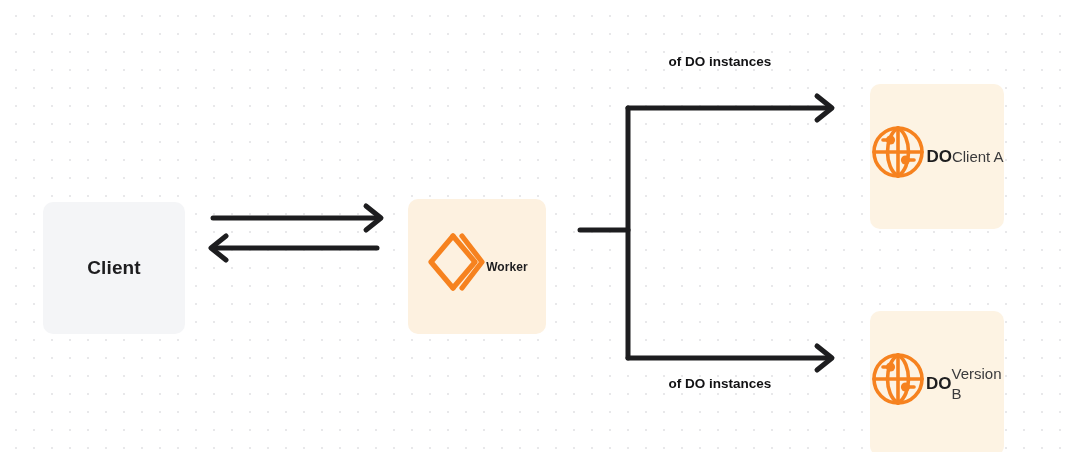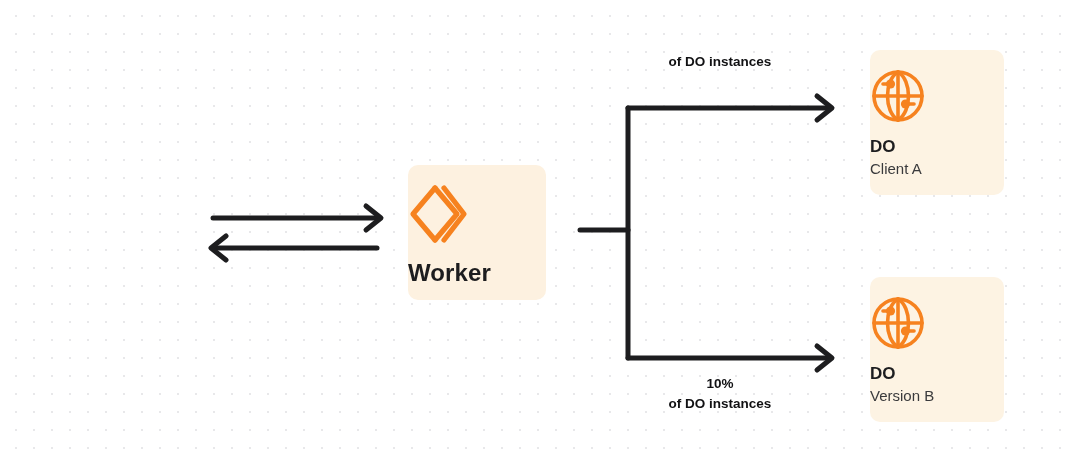--- a/index.html
+++ b/index.html
@@ -22,22 +22,24 @@
     background-image: radial-gradient(circle, #e8e8ea 1.2px, transparent 1.3px);
     background-size: 18px 18px;
     background-position: 7px 7px;
   }
 
   .node {
     position: absolute;
     box-sizing: border-box;
     border-radius: 10px;
     display: flex;
-    flex-direction: column;
+    flex-direction: row;
+    align-items: center;
     justify-content: center;
+    margin-top: 34px;
   }
 
   
   #node-client {
     left: 43px;
     top: 168px;
     width: 142px;
     height: 132px;
     background-color: #f4f5f7;
   }
@@ -55,21 +57,21 @@
     width: 138px;
     height: 135px;
     background-color: #fdf1e0;
   }
   #node-worker .icon-wrap {
     margin-top: 4px;
     margin-bottom: 14px;
     line-height: 0;
   }
   #node-worker .node-title {
-    font-size: 24px;
+    font-size: 12px;
     font-weight: bold;
     color: #1d1d1f;
     letter-spacing: 0.1px;
   }
 
   
   .node-do {
     left: 870px;
     width: 134px;
     height: 145px;
@@ -147,20 +149,23 @@
         <path d="M 817 96 L 832 108 L 817 120"></path>
       </g>
 
       <g>
         <path d="M 628 358 L 828 358"></path>
         <path d="M 817 346 L 832 358 L 817 370"></path>
       </g>
     </g>
   </svg>
 
+  <div class="node" id="node-client">
+    <div class="node-title">Client</div>
+  </div>
 
   <div class="node" id="node-worker">
     <div class="icon-wrap">
       <svg width="60" height="62" viewBox="0 0 60 62" aria-hidden="true">
         <g fill="none" stroke="#F6821F" stroke-width="5.2" stroke-linecap="round" stroke-linejoin="round">
 
           <path d="M 27 5 L 5 31 L 27 57"></path>
           <path d="M 27 5 L 49 31 L 27 57"></path>
 
           <path d="M 36 5 L 56 31 L 36 57"></path>
@@ -208,17 +213,16 @@
     </div>
     <div class="node-title">DO</div>
     <div class="node-sub">Version B</div>
   </div>
 
   <div class="edge-label" id="label-top">
     <div>of DO instances</div>
   </div>
 
   <div class="edge-label" id="label-bottom">
-    <div>10%</div>
     <div>of DO instances</div>
   </div>
 
 </div>
 
 </body></html>

